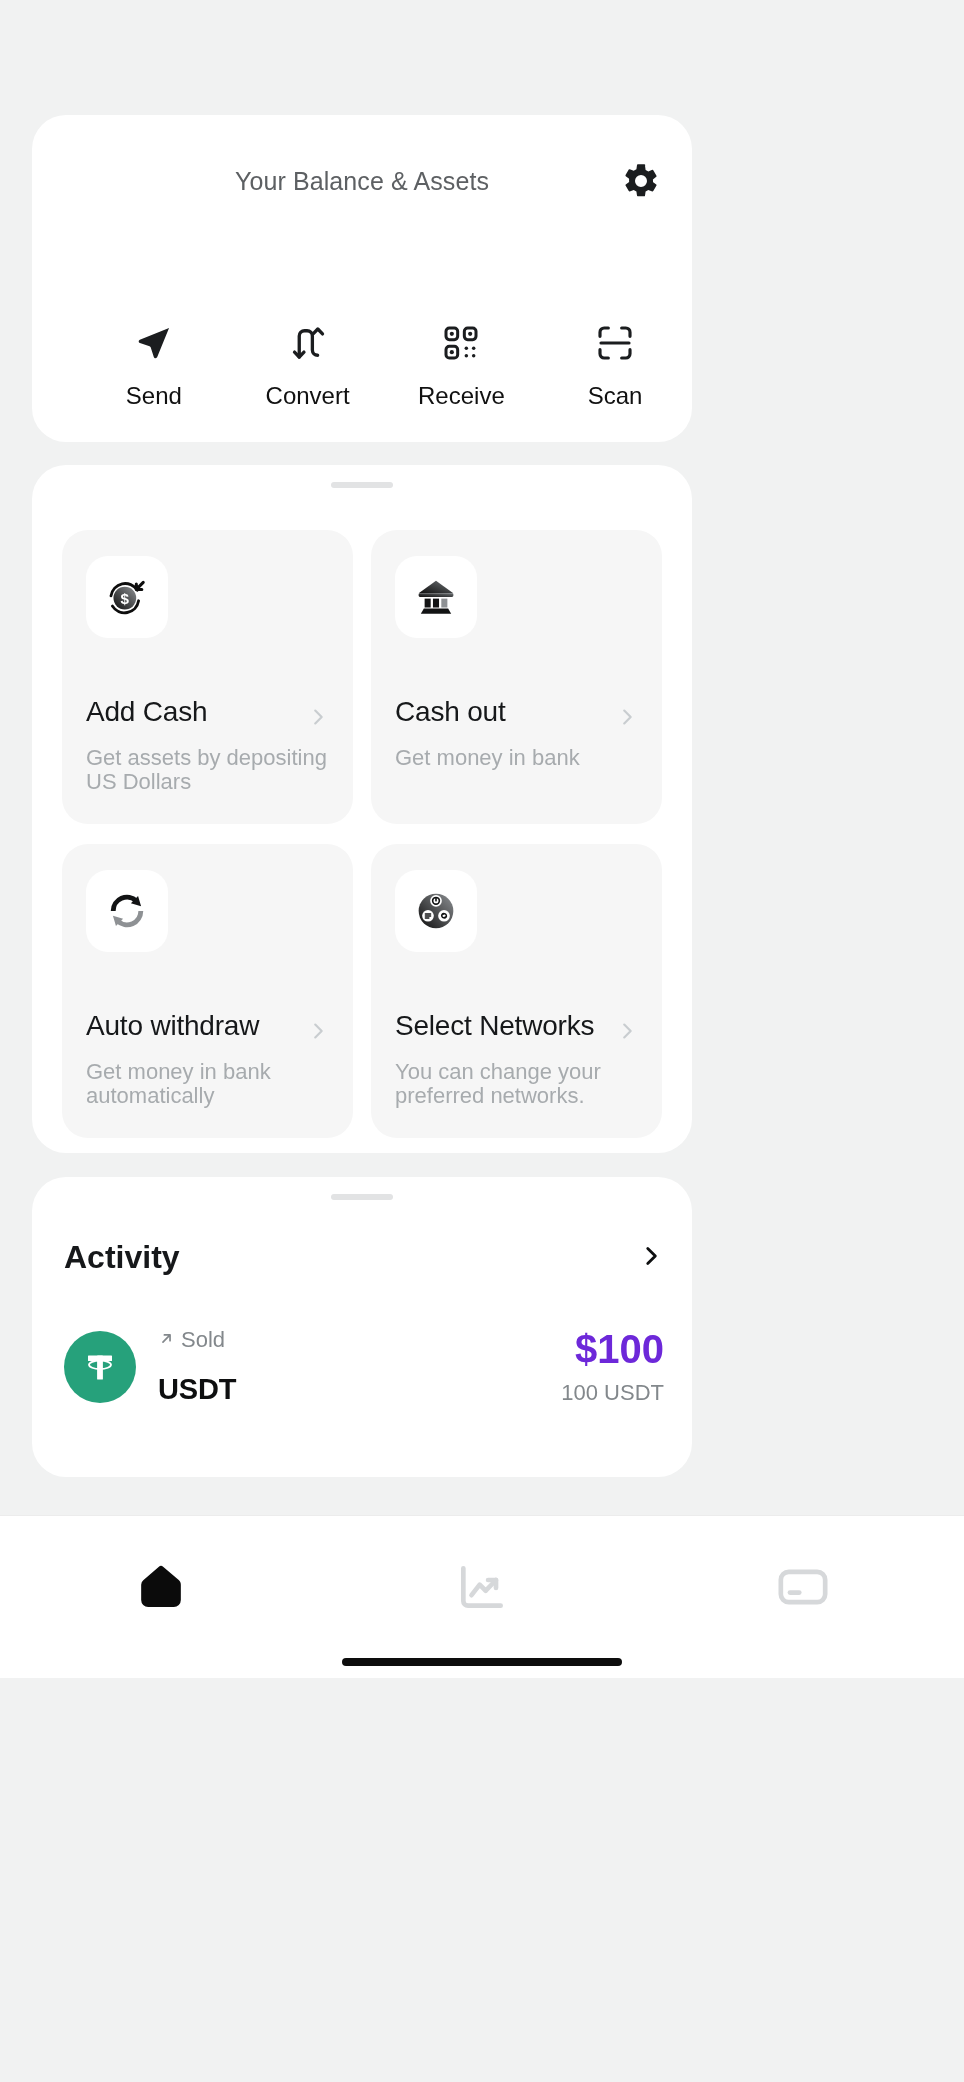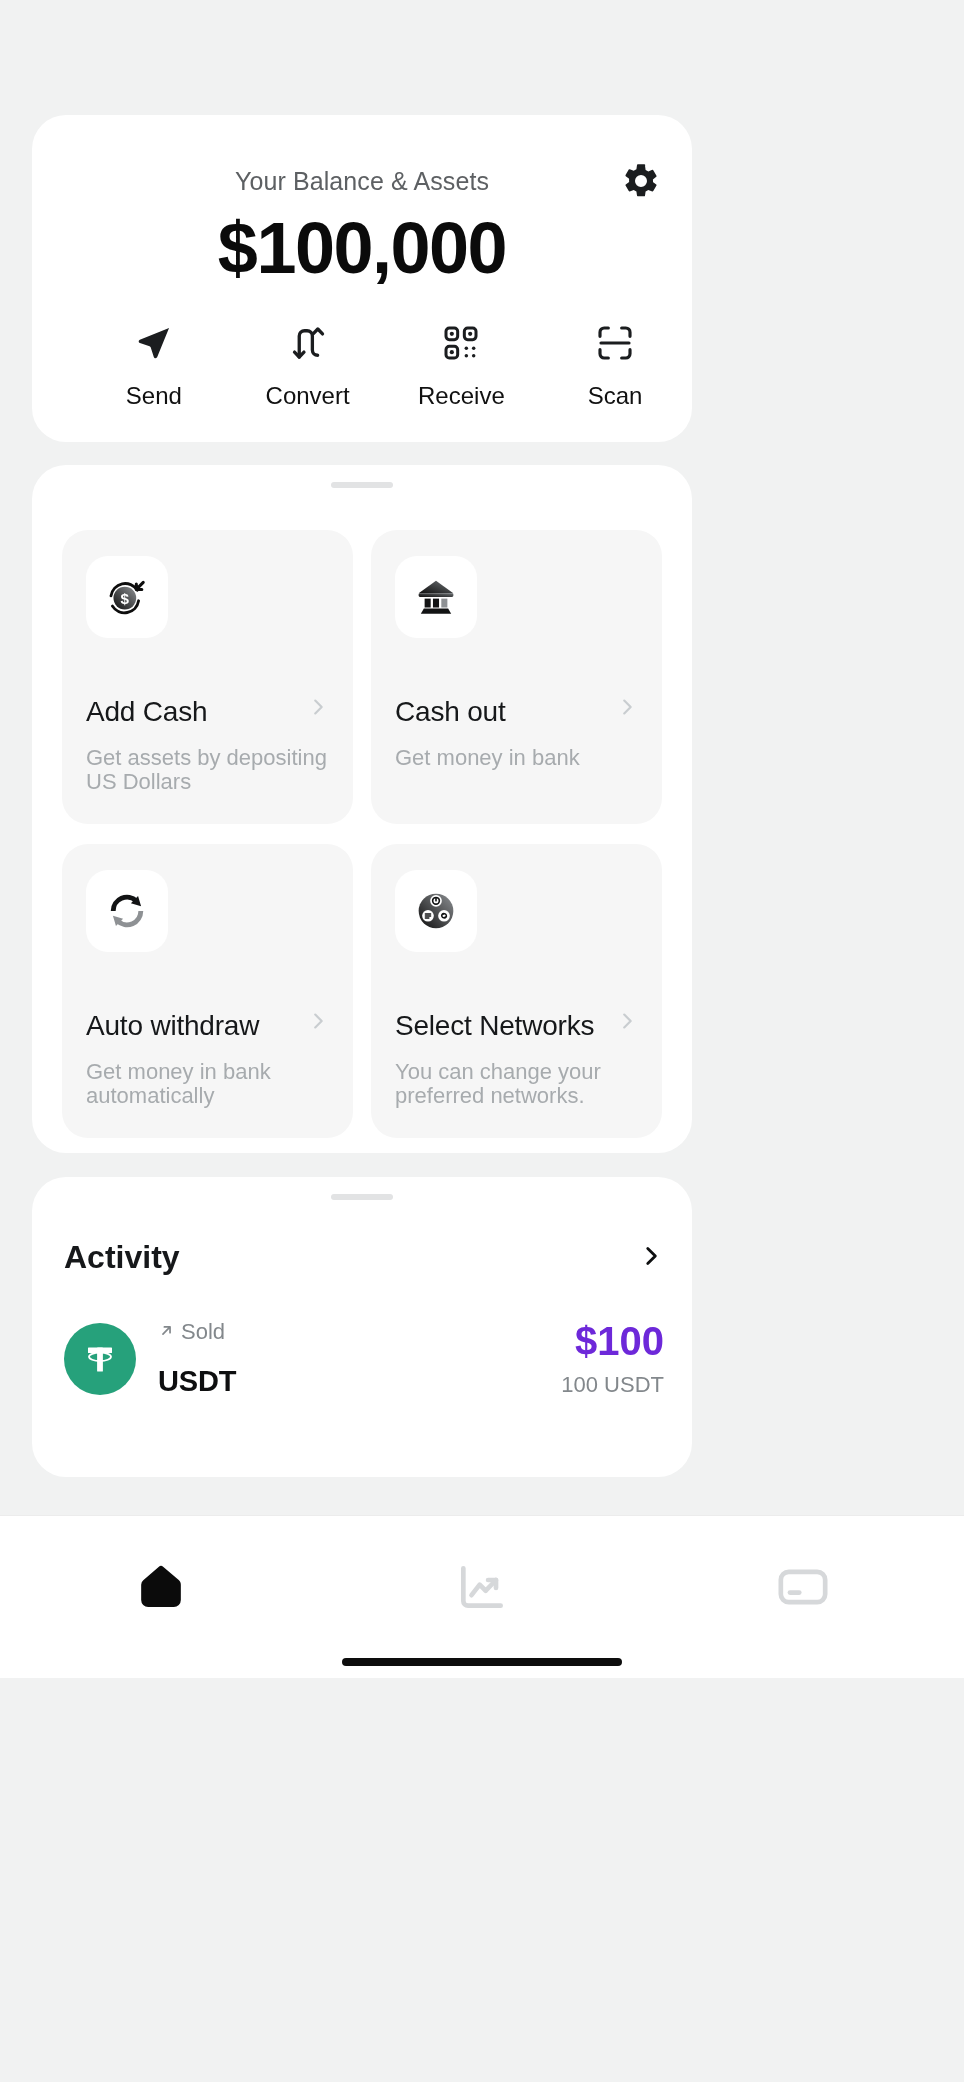--- a/index.html
+++ b/index.html
@@ -50,36 +50,36 @@
   }
   .tile {
     background:#f6f6f6; border-radius:26px; padding:26px 24px 30px 24px;
     min-height:280px; position:relative; cursor:pointer;
   }
   .tile .badge {
     width:82px; height:82px; background:#fff; border-radius:22px;
     display:flex; align-items:center; justify-content:center;
   }
   .tile .trow {
-    display:flex; align-items:flex-start; justify-content:space-between;
+    display:flex; align-items:flex-end; justify-content:space-between;
     margin-top:58px;
   }
   .tile .ttitle { font-size:28px; font-weight:400; color:#16181a; letter-spacing:-.2px; }
   .tile .tsub { margin-top:18px; font-size:22px; line-height:24px; color:#a7abae; }
   .chev { color:#c9cdd0; flex:0 0 auto; display:flex; align-items:center; }
 
   
   #activity-card { left:32px; top:1177px; width:660px; height:300px; }
   .act-head {
     position:absolute; left:32px; right:28px; top:62px;
     display:flex; align-items:center; justify-content:space-between; cursor:pointer;
   }
   .act-head .h { font-size:32px; font-weight:700; color:#16181a; }
   .act-row {
-    position:absolute; left:32px; right:28px; top:142px;
+    position:absolute; left:32px; right:28px; top:150px;
     display:flex; align-items:center; cursor:pointer;
   }
   .coin {
     width:72px; height:72px; border-radius:50%; background:#26a17b;
     display:flex; align-items:center; justify-content:center; flex:0 0 auto;
   }
   .act-mid { margin-left:22px; flex:1 1 auto; }
   .act-kind { font-size:22px; color:#83888c; display:flex; align-items:center; gap:6px; }
   .act-sym { font-size:29px; font-weight:700; color:#0e0f10; margin-top:20px; letter-spacing:-.2px; }
   .act-right { text-align:right; flex:0 0 auto; }
@@ -111,21 +111,20 @@
     <div class="bal-title">Your Balance &amp; Assets</div>
 
     <div class="gear-btn">
       <span>
         <svg width="40" height="40" viewBox="0 0 24 24" fill="#1b1d1f">
           <path d="M19.14 12.94a7.6 7.6 0 0 0 .06-.94 7.6 7.6 0 0 0-.06-.94l2.03-1.58a.49.49 0 0 0 .12-.62l-1.92-3.32a.49.49 0 0 0-.59-.22l-2.39.96a7.3 7.3 0 0 0-1.62-.94l-.36-2.54A.48.48 0 0 0 13.93 2h-3.84a.48.48 0 0 0-.48.4l-.36 2.55c-.58.23-1.12.55-1.62.94l-2.39-.96a.48.48 0 0 0-.59.22L2.73 8.47a.48.48 0 0 0 .12.62l2.03 1.58a7.93 7.93 0 0 0 0 1.87l-2.03 1.59a.49.49 0 0 0-.12.62l1.92 3.32c.12.22.38.3.59.22l2.39-.96c.5.38 1.04.7 1.62.93l.36 2.55c.4.23.24.4.48.4h3.84c.24 0 .44-.17.47-.4l.36-2.55c.58-.23 1.12-.55 1.62-.93l2.39.96c.22.08.47 0 .59-.22l1.92-3.32a.49.49 0 0 0-.12-.62l-2.03-1.59ZM12 15.6A3.6 3.6 0 1 1 12 8.4a3.6 3.6 0 0 1 0 7.2Z"></path>
         </svg>
       </span>
     </div>
 
-    <div class="bal-amount">$100,000</div>
 
     <div class="actions">
 
       <div class="action">
         <span class="ic">
           <svg width="42" height="42" viewBox="0 0 24 24" fill="#1b1d1f">
             <path d="M20.6 3.4 3.9 10.1c-.9.36-.86 1.65.06 1.95l5.5 1.8c.3.1.53.33.63.63l1.8 5.5c.3.92 1.6.96 1.95.06L20.6 3.4Z"></path>
           </svg>
         </span>
         <span class="lb">Send</span>

